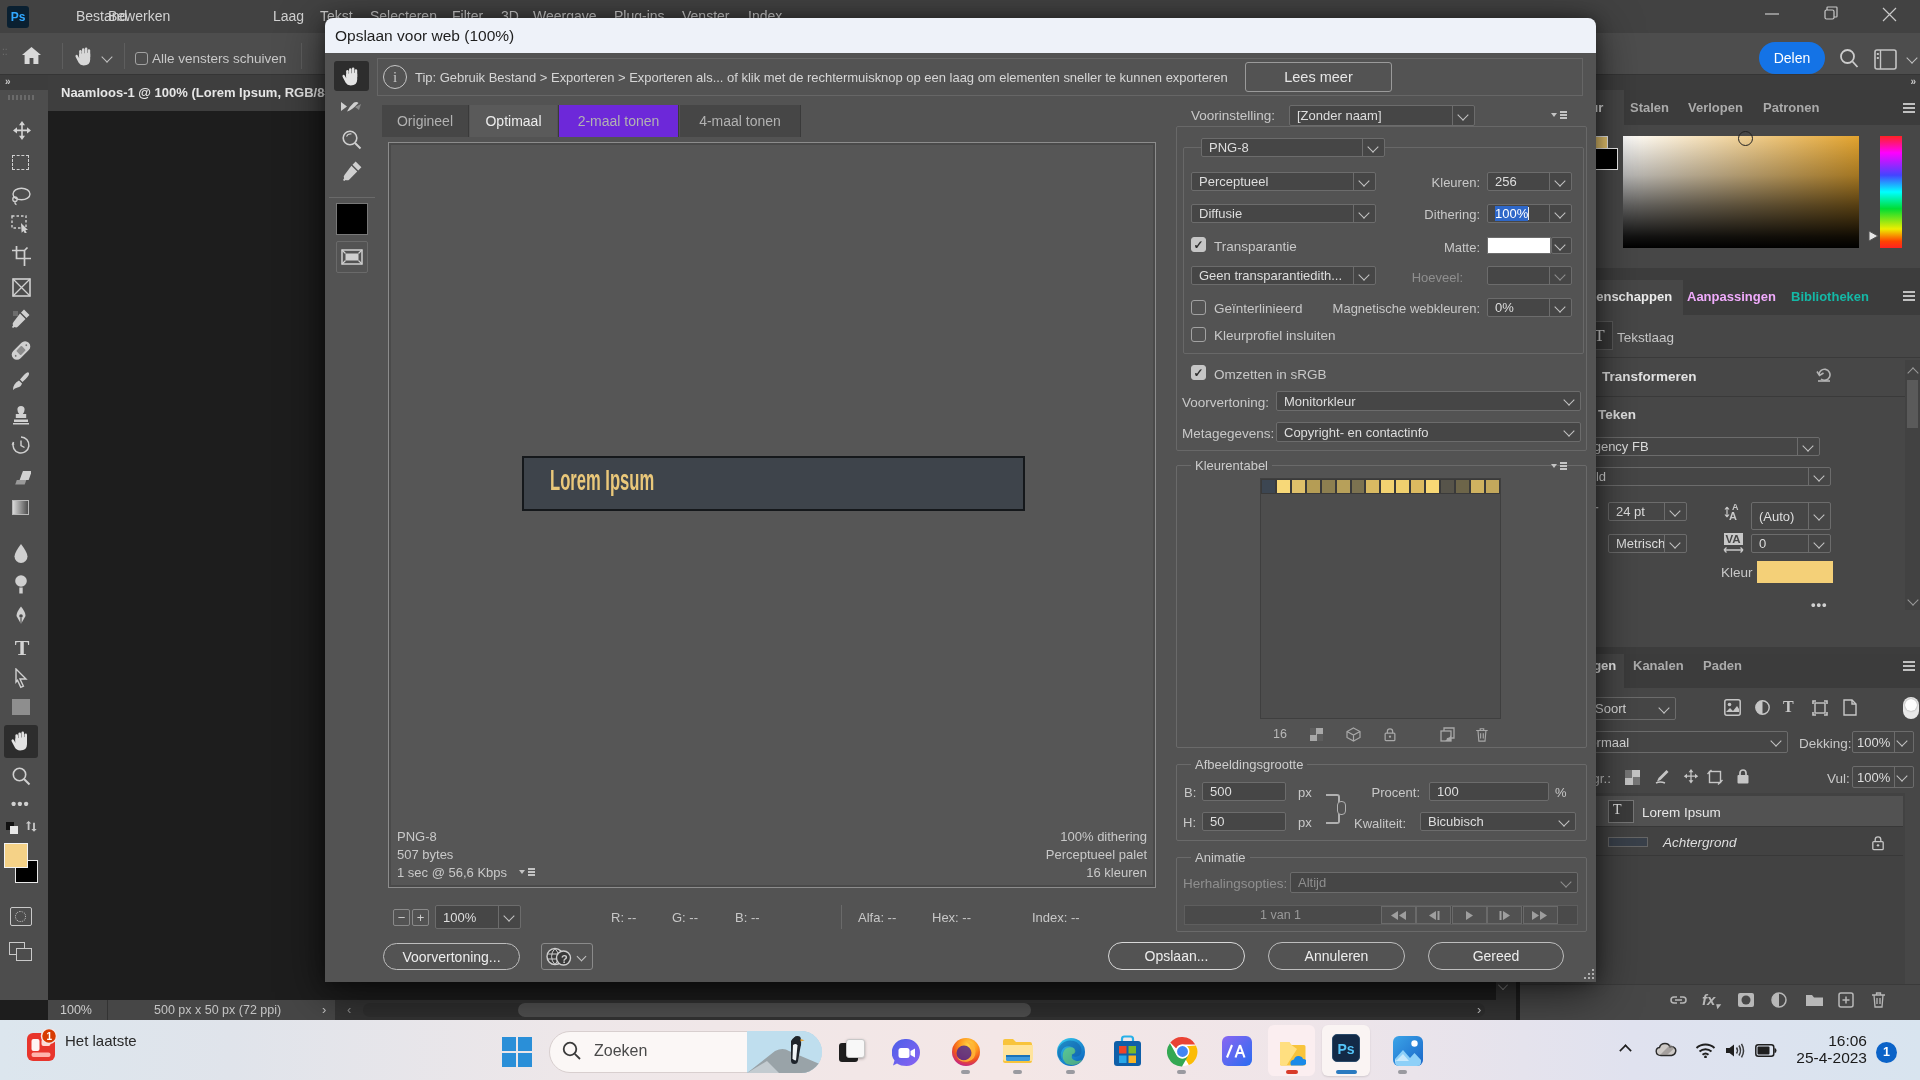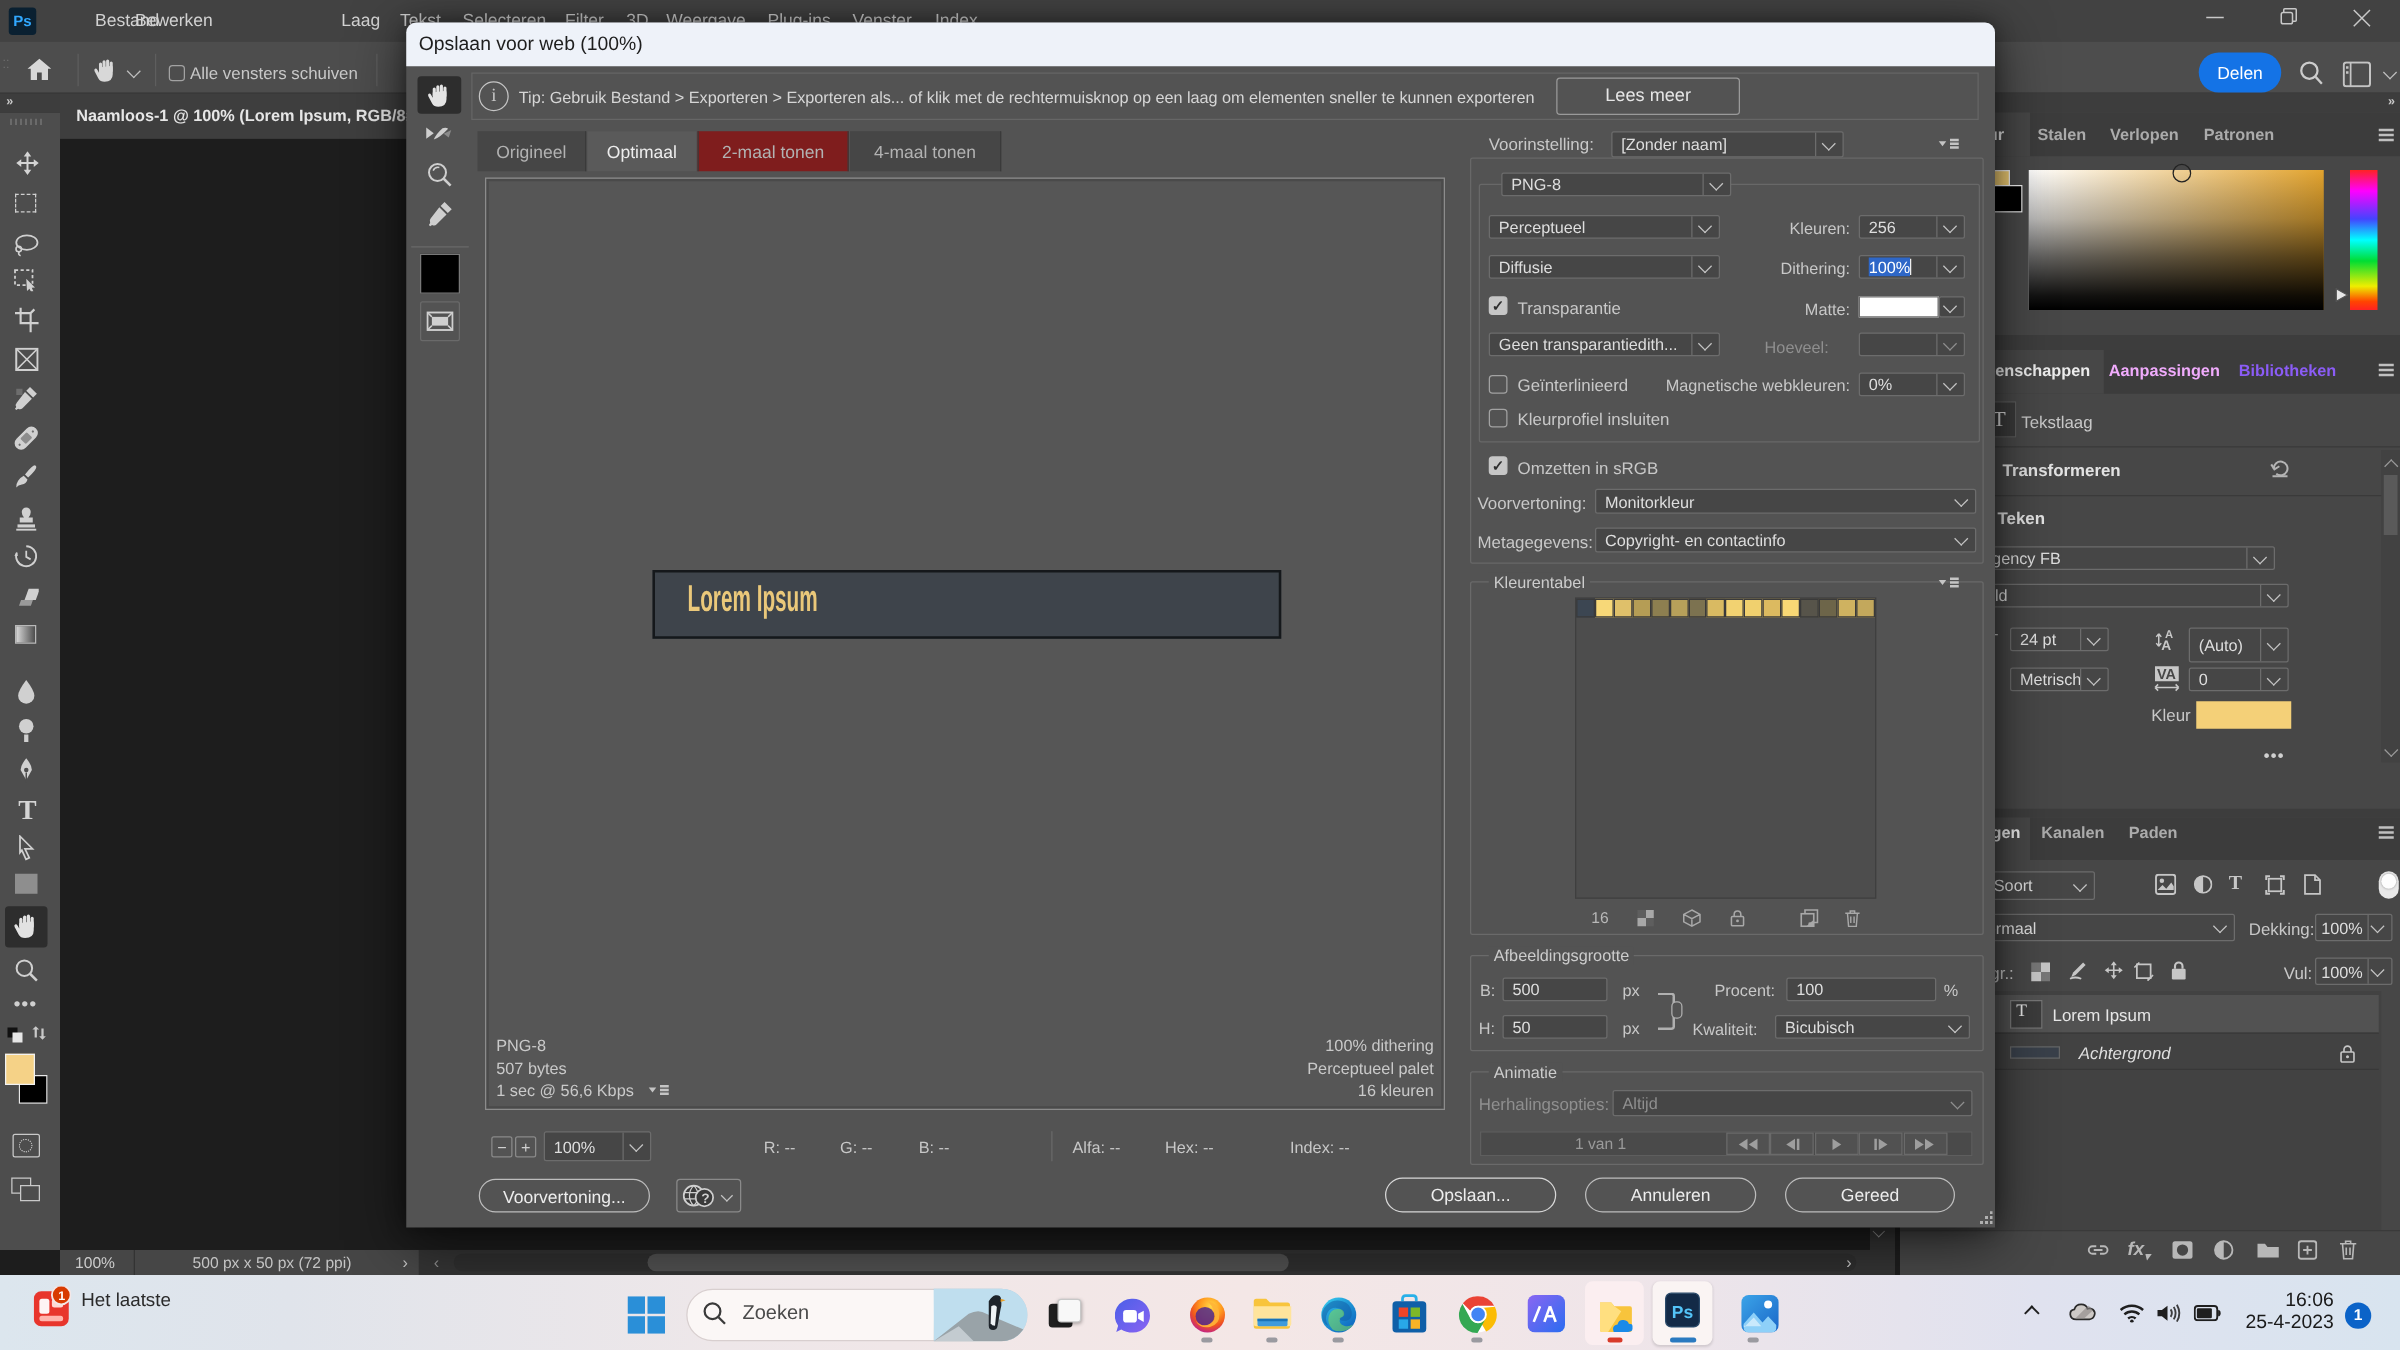--- a/index.html
+++ b/index.html
@@ -244,21 +244,21 @@
 <svg class="a" style="left:1868px;top:230px" width="11" height="12" viewBox="0 0 11 12">
         <path d="M1 1 l9 5 -9 5 Z" fill="#e8e8e8" stroke="#555" stroke-width="1"></path>
       </svg>
 
 <div class="a" style="left:1520px;top:268px;width:400px;height:12px;background:#3d3d3d;"></div>
 
 <div class="a" style="left:1520px;top:280px;width:400px;height:35px;background:#3c3c3c;"></div>
 <div class="a" style="left:1556px;top:280px;width:127px;height:35px;background:#474747;"></div>
 <div class="a tabtxt" style="left:1576px;top:289px;color:#ececec;">Eigenschappen</div>
 <div class="a tabtxt" style="left:1687px;top:289px;color:#f0abfc;">Aanpassingen</div>
-<div class="a tabtxt" style="left:1791px;top:289px;color:#8b5cf6;">Bibliotheken</div>
+<div class="a tabtxt" style="left:1791px;top:289px;color:#14b8a6;">Bibliotheken</div>
 <div class="a" style="left:1903px;top:291px;width:12px;height:2px;background:#c0c0c0;box-shadow:0 4px 0 #c0c0c0,0 8px 0 #c0c0c0;"></div>
 <div class="a" style="left:1586px;top:321px;width:27px;height:29px;background:#3a3a3a;border:1px solid #5c5c5c;color:#e0e0e0;font-family:'Liberation Serif',serif;font-size:17px;text-align:center;line-height:28px;">T</div>
 <div class="a lbl" style="left:1617px;top:330px;font-size:13.5px;">Tekstlaag</div>
 <div class="a" style="left:1596px;top:357px;width:324px;height:1px;background:#3a3a3a;"></div>
 <div class="a" style="left:1602px;top:369px;color:#e2e2e2;font-size:13.5px;font-weight:bold;">Transformeren</div>
 <svg class="a" style="left:1816px;top:368px" width="16" height="15" viewBox="0 0 16 15">
         <path d="M3 7 a5.5 5.5 0 1 1 2 4" fill="none" stroke="#b4b4b4" stroke-width="1.6"></path>
         <path d="M1 3.5 l2.5 4 4-2.5" fill="none" stroke="#b4b4b4" stroke-width="1.6"></path>
         <path d="M2 13 h12" stroke="#b4b4b4" stroke-width="1.6"></path>
       </svg>
@@ -419,21 +419,21 @@
         <path d="M4.5 6.5 l-3.5-3.5 M17.5 6.5 l3.5-3.5 M4.5 13.5 L1 17 M17.5 13.5 l3.5 3.5" stroke="#cfcfcf" stroke-width="1.2"></path>
       </svg>
 
 <div class="a" style="left:377px;top:58px;width:1206px;height:38px;border:1px solid #666;"></div>
 <div class="a" style="left:383px;top:65px;width:24px;height:24px;border:1.6px solid #c6c6c6;border-radius:50%;color:#c6c6c6;font-size:15px;text-align:center;line-height:23px;font-family:'Liberation Serif',serif;">i</div>
 <div class="a" style="left:415px;top:70px;color:#d6d6d6;font-size:13px;letter-spacing:-0.02px;white-space:nowrap;">Tip: Gebruik Bestand &gt; Exporteren &gt; Exporteren als... of klik met de rechtermuisknop op een laag om elementen sneller te kunnen exporteren</div>
 <div class="a" style="left:1245px;top:62px;width:147px;height:30px;border:1px solid #9a9a9a;border-radius:3px;color:#e6e6e6;font-size:14.5px;text-align:center;line-height:29px;">Lees meer</div>
 
 <div class="a" style="left:382px;top:105px;width:87px;height:32px;background:#464646;color:#b2b2b2;font-size:14px;text-align:center;line-height:32px;border-right:1px solid #3a3a3a;">Origineel</div>
 <div class="a" style="left:470px;top:105px;width:87px;height:32px;background:#5a5a5a;color:#ededed;font-size:14px;text-align:center;line-height:32px;">Optimaal</div>
-<div class="a" style="left:558px;top:105px;width:121px;height:32px;background:#7f1d1d;color:#b2b2b2;font-size:14px;text-align:center;line-height:32px;border-left:1px solid #3a3a3a;border-right:1px solid #3a3a3a;">2-maal tonen</div>
+<div class="a" style="left:558px;top:105px;width:121px;height:32px;background:#6d28d9;color:#b2b2b2;font-size:14px;text-align:center;line-height:32px;border-left:1px solid #3a3a3a;border-right:1px solid #3a3a3a;">2-maal tonen</div>
 <div class="a" style="left:680px;top:105px;width:121px;height:32px;background:#464646;color:#b2b2b2;font-size:14px;text-align:center;line-height:32px;border-right:1px solid #3a3a3a;">4-maal tonen</div>
 
 <div class="a" style="left:388px;top:142px;width:768px;height:746px;border:1px solid #8c8c8c;background:#565656;box-shadow:inset 0 0 0 2px #4a4a4a;"></div>
 <div class="a" style="left:522px;top:456px;width:503px;height:55px;background:#3e444b;border:2px solid #15181b;"></div>
 <div class="a" style="left:550px;top:463px;width:200px;height:32px;color:#eac87a;font-size:30px;font-weight:bold;transform:scaleX(.553);transform-origin:0 0;white-space:nowrap;">Lorem Ipsum</div>
 <div class="a" style="left:397px;top:828px;color:#c9c9c9;font-size:13px;line-height:18px;">PNG-8<br>507 bytes<br>1 sec @ 56,6 Kbps</div>
 <div class="pm" style="left:519px;top:868px;"></div>
 <div class="a" style="left:947px;top:828px;width:200px;color:#c9c9c9;font-size:13px;line-height:18px;text-align:right;">100% dithering<br>Perceptueel palet<br>16 kleuren</div>
 
 <div class="a" style="left:393px;top:909px;width:17px;height:17px;border:1px solid #8a8a8a;border-radius:2px;color:#d0d0d0;font-size:13px;text-align:center;line-height:15px;">−</div>

